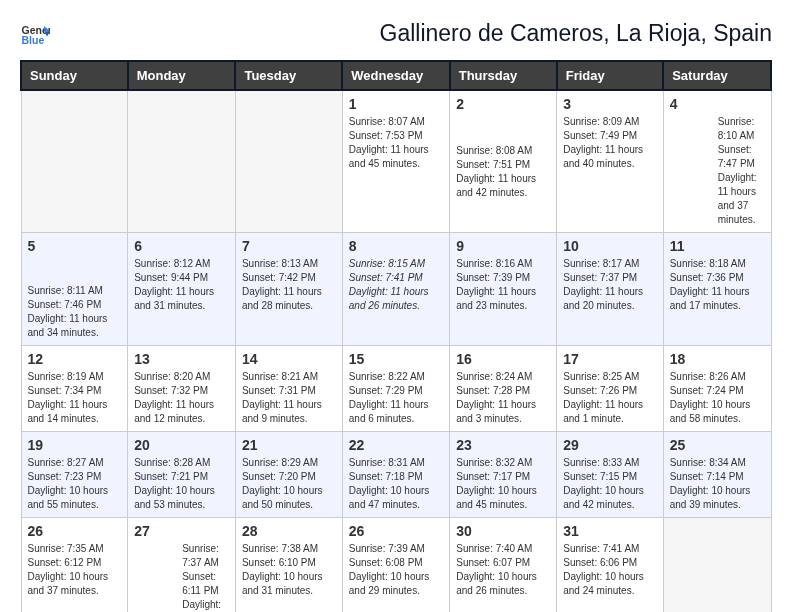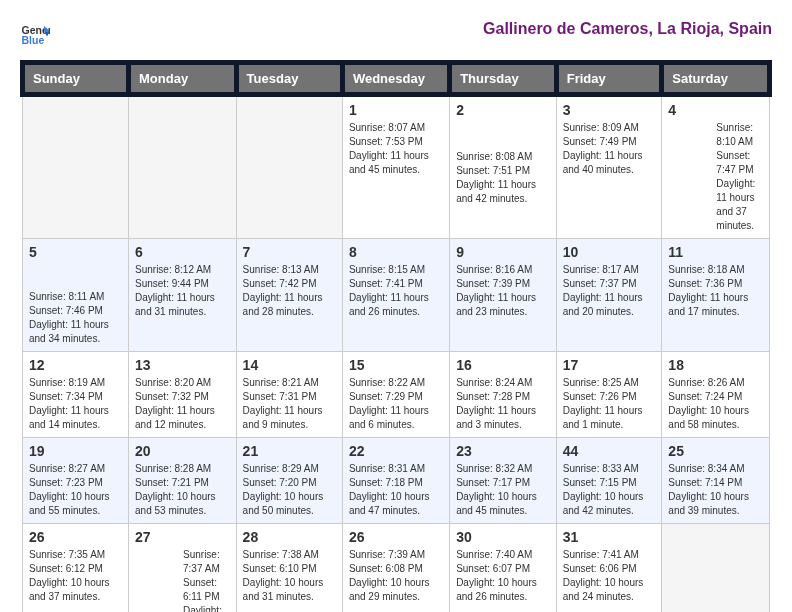--- a/index.html
+++ b/index.html
@@ -20,34 +20,34 @@
       display: flex;
       align-items: center;
       gap: 4px;
     }
     .logo-icon {
       width: 30px;
       height: 30px;
     }
     .title-block { text-align: right; }
     .month-title { font-size: 38px; color: #333; font-weight: normal; }
-    .location-title { font-size: 16px; color: #701a75; font-weight: bold; }
+    .location-title { font-size: 23px; color: #0f172a; font-weight: normal; }
     .calendar {
       width: 100%;
       border-collapse: collapse;
       border: 1px solid #ccc;
     }
     .calendar th {
-      background: #737373;
+      background: #404040;
       color: #fff;
       text-align: left;
       padding: 6px 8px;
       font-size: 13px;
       font-weight: bold;
-      border: 5px solid #0f172a;
+      border: 2px solid #0f172a;
     }
     .calendar td {
       vertical-align: top;
       width: 108px;
       min-height: 80px;
       padding: 5px 6px;
       border: 1px solid #ccc;
       font-size: 11px;
       color: #333;
       background: #fff;
@@ -143,21 +143,21 @@
 Daylight: 11 hours and 31 minutes.</div>
         </td>
         <td>
           <span class="day-num">7</span>
           <div class="day-info" style="white-space: pre-line;">Sunrise: 8:13 AM
 Sunset: 7:42 PM
 Daylight: 11 hours and 28 minutes.</div>
         </td>
         <td>
           <span class="day-num">8</span>
-          <div class="day-info" style="white-space: pre-line;">Sunrise: 8:15 AM
+          <div class="day-info" style="white-space: pre-line; font-style: italic;">Sunrise: 8:15 AM
 Sunset: 7:41 PM
 Daylight: 11 hours and 26 minutes.</div>
         </td>
         <td>
           <span class="day-num">9</span>
           <div class="day-info" style="white-space: pre-line;">Sunrise: 8:16 AM
 Sunset: 7:39 PM
 Daylight: 11 hours and 23 minutes.</div>
         </td>
         <td>
@@ -242,21 +242,21 @@
 Sunset: 7:18 PM
 Daylight: 10 hours and 47 minutes.</div>
         </td>
         <td>
           <span class="day-num">23</span>
           <div class="day-info" style="white-space: pre-line;">Sunrise: 8:32 AM
 Sunset: 7:17 PM
 Daylight: 10 hours and 45 minutes.</div>
         </td>
         <td>
-          <span class="day-num">44</span>
+          <span class="day-num">29</span>
           <div class="day-info" style="white-space: pre-line;">Sunrise: 8:33 AM
 Sunset: 7:15 PM
 Daylight: 10 hours and 42 minutes.</div>
         </td>
         <td>
           <span class="day-num">25</span>
           <div class="day-info" style="white-space: pre-line;">Sunrise: 8:34 AM
 Sunset: 7:14 PM
 Daylight: 10 hours and 39 minutes.</div>
         </td>

